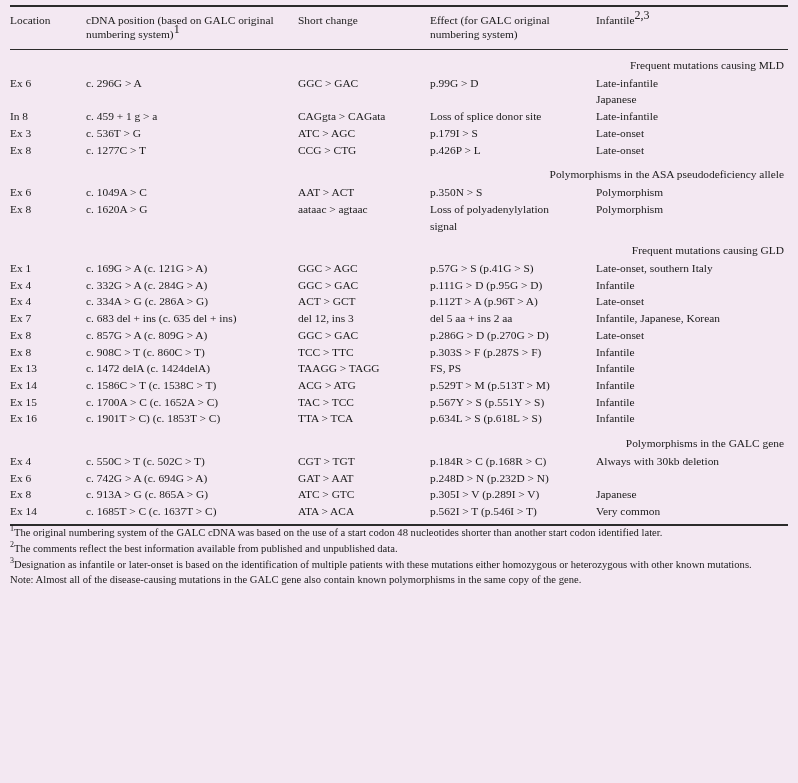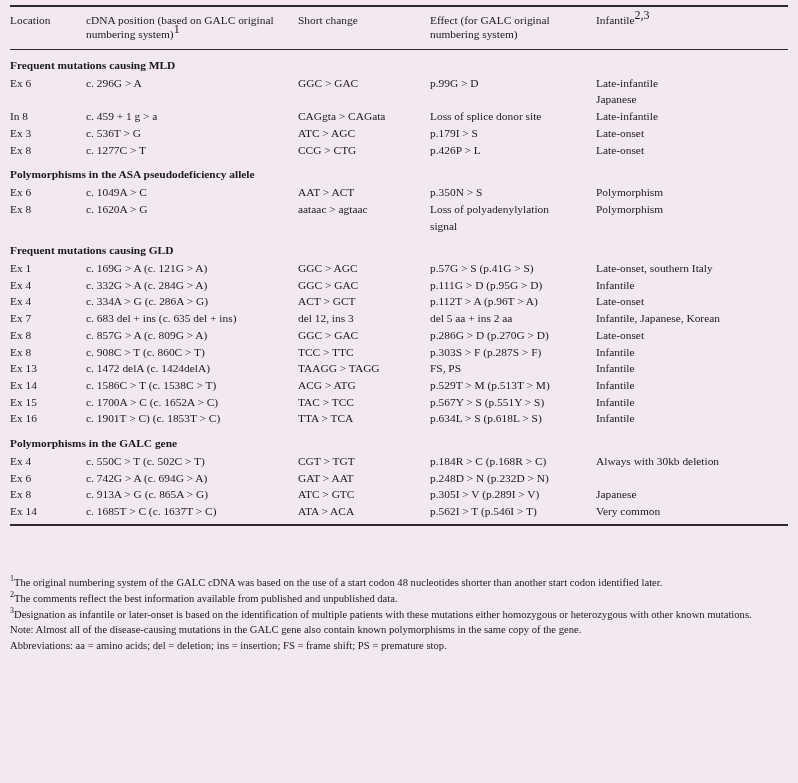--- a/index.html
+++ b/index.html
@@ -50,35 +50,34 @@
   .col-eff  { width: 166px; }
   .col-com  { width: auto; }
 
   thead td {
     padding-top: 6px !important;
     padding-bottom: 7px !important;
     line-height: 1.25;
     margin-top: 37px;
   }
   .section-row td {
-    font-weight: bold;
+    font-weight: normal;
     padding-top: 9px !important;
     padding-bottom: 3px !important;
+    text-align: right;
   }
   sup {
     font-size: 12px;
     vertical-align: super;
     line-height: 0;
     font-family: Liberation Serif, serif;
   }
   .footnotes {
     font-size: 10.6px;
     line-height: 1.34;
-    padding-top: 6px;
-    margin-top: 44px;
   }
   .footnotes p {
     margin: 0 0 1.5px 0;
   }
   .fn-marker {
     font-size: 8px;
     vertical-align: super;
     line-height: 0;
   }
 </style>
@@ -288,15 +287,14 @@
       </tbody>
   </table>
 
   <div class="rule-bottom" style="margin-top:4px"></div>
 
   <div class="footnotes" id="footnotes">
       <p><span class="fn-marker">1</span><span>The original numbering system of the GALC cDNA was based on the use of a start codon 48 nucleotides shorter than another start codon identified later.</span></p>
       <p><span class="fn-marker">2</span><span>The comments reflect the best information available from published and unpublished data.</span></p>
       <p><span class="fn-marker">3</span><span>Designation as infantile or later-onset is based on the identification of multiple patients with these mutations either homozygous or heterozygous with other known mutations.</span></p>
       <p><span>Note: Almost all of the disease-causing mutations in the GALC gene also contain known polymorphisms in the same copy of the gene.</span></p>
-      <p><span>Abbreviations: aa = amino acids; del = deletion; ins = insertion; FS = frame shift; PS = premature stop.</span></p>
     </div>
 </div>
 
 </body></html>

